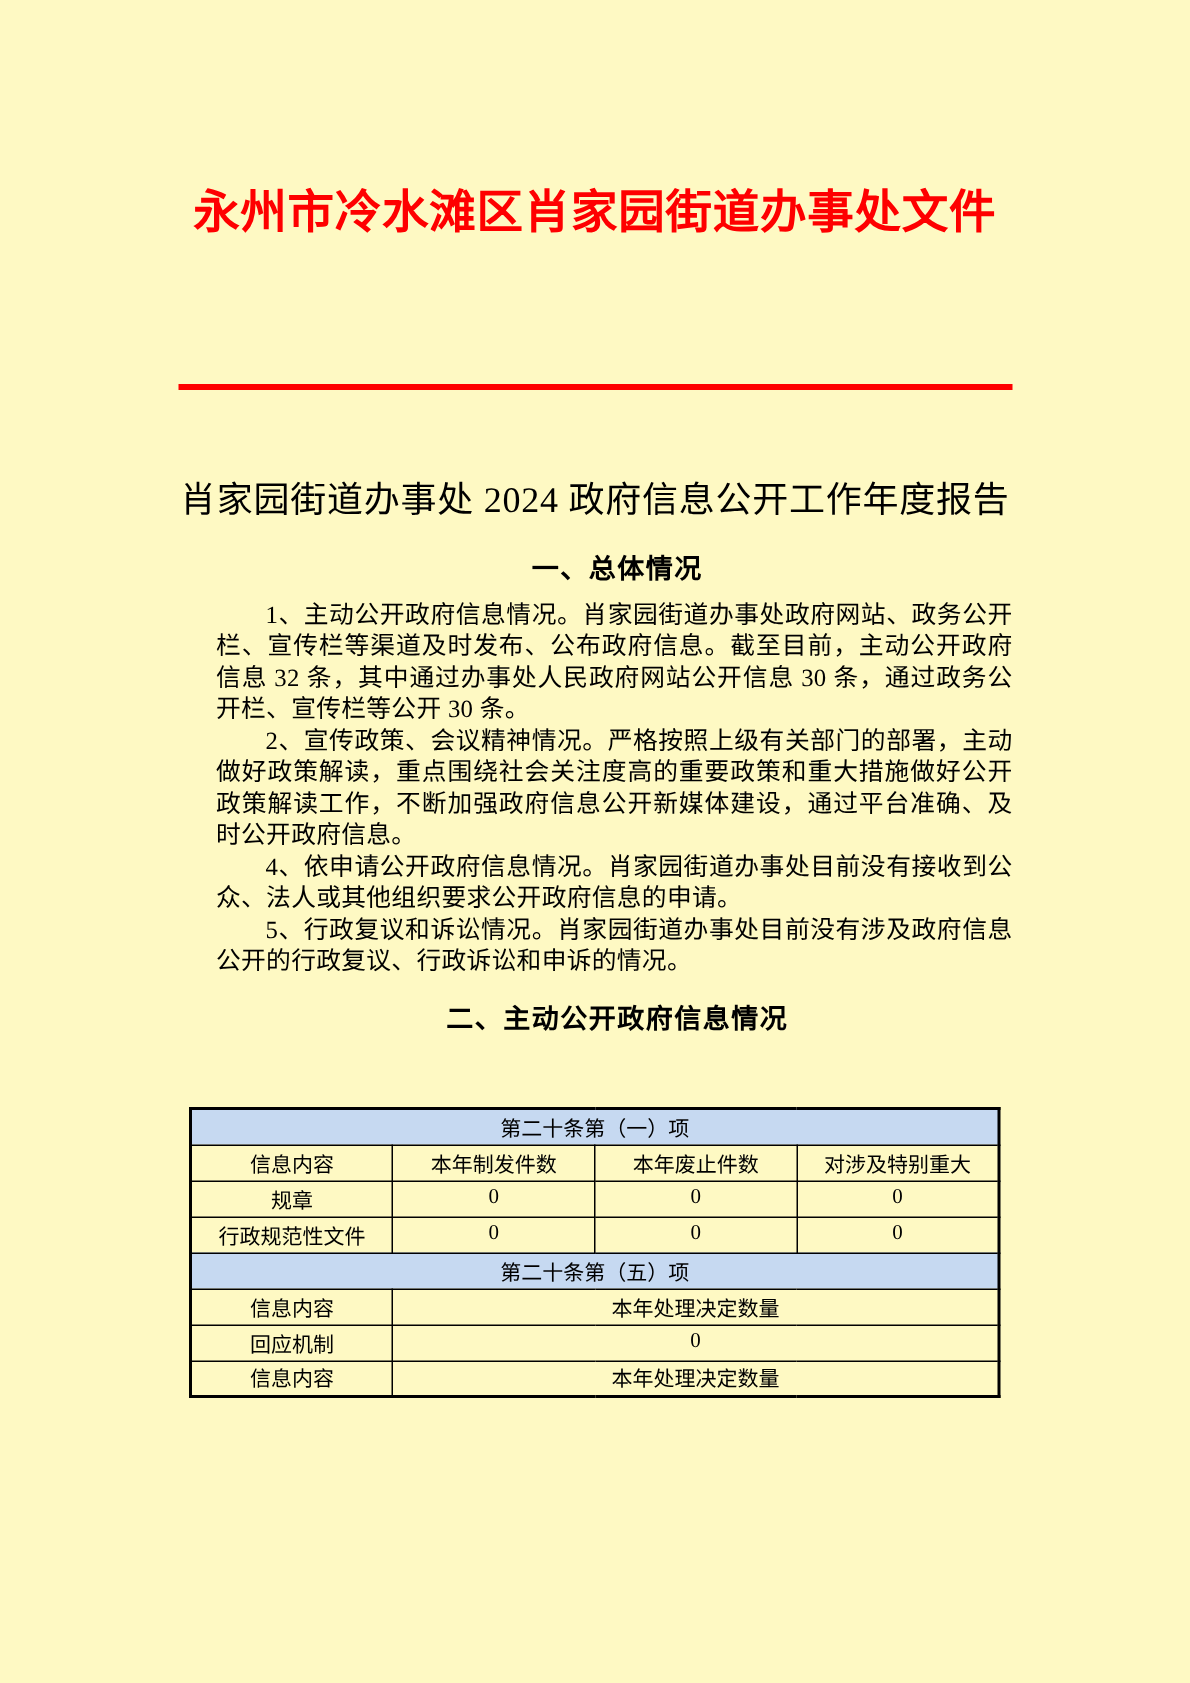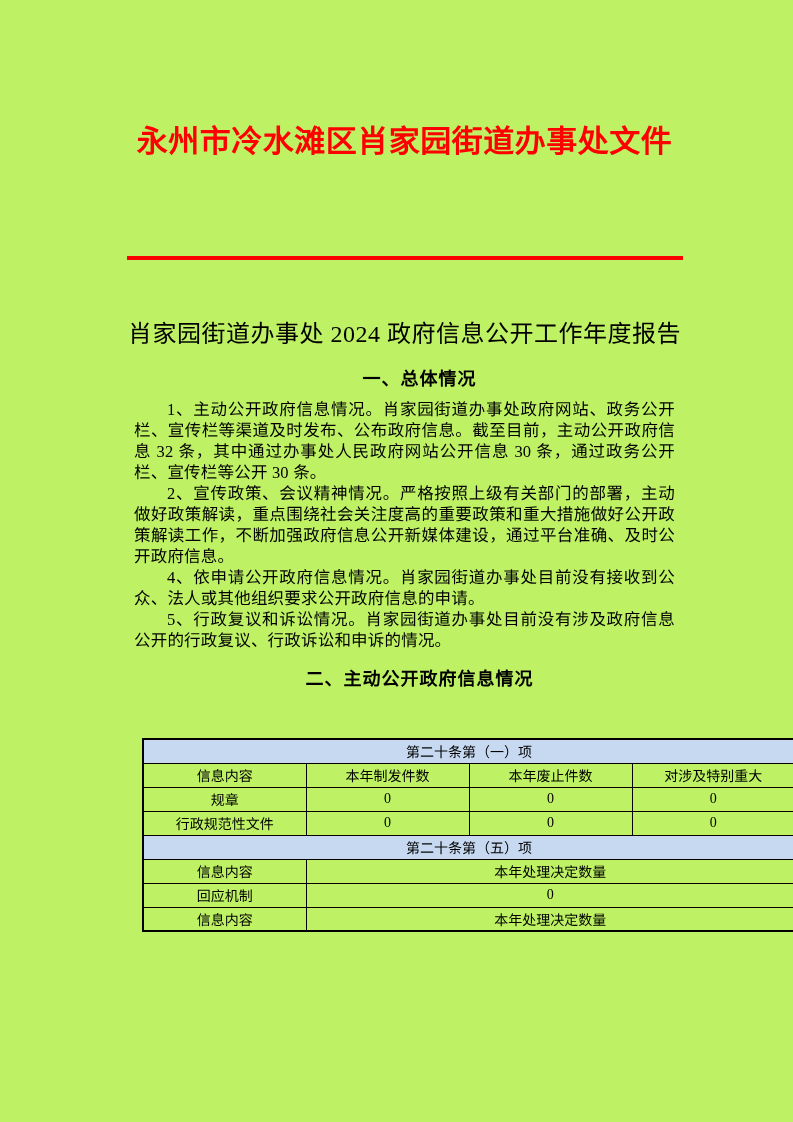--- a/index.html
+++ b/index.html
@@ -8,22 +8,21 @@
     width: 793px;
     height: 1122px;
     font-family: "Liberation Serif", "DejaVu Serif", serif;
     color: #000000;
     overflow: hidden;
   }
   .page {
     position: relative;
     width: 793px;
     height: 1122px;
-    background: #bef264;
-    padding-left: 16px;
+    background: #fef9c3;
   }
   .letterhead {
     padding-top: 122px;
     text-align: center;
     color: #fe0000;
     font-size: 31px;
     line-height: 40px;
     font-weight: bold;
     letter-spacing: 0.5px;
     white-space: nowrap;
@@ -57,27 +56,28 @@
   }
   .paragraphs {
     margin-top: 8px;
   }
   .paragraphs p {
     font-size: 16.5px;
     line-height: 21px;
     text-align: justify;
     text-indent: 2em;
     letter-spacing: 0.2px;
+    margin-left: 26px;
   }
   .sec-heading.sec2 {
     margin-top: 16px;
   }
   table.gov-table {
     border-collapse: collapse;
-    width: 654px;
+    width: 541px;
     margin: 47px 0 0 8px;
     table-layout: fixed;
     border: 2px solid #000000;
     font-size: 14px;
   }
   table.gov-table td {
     border: 1px solid #000000;
     height: 24px;
     text-align: center;
     vertical-align: middle;

